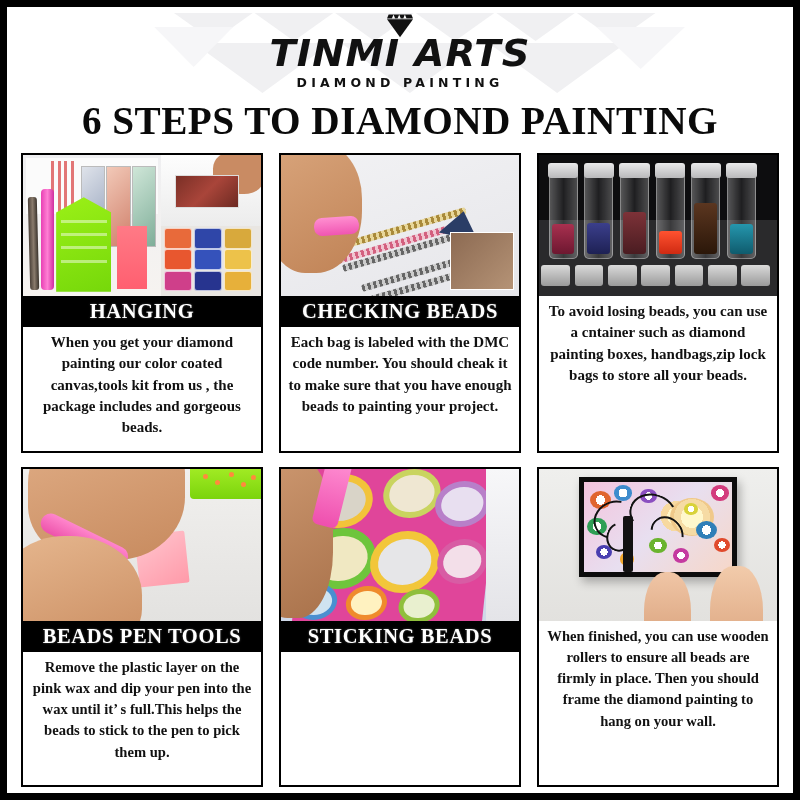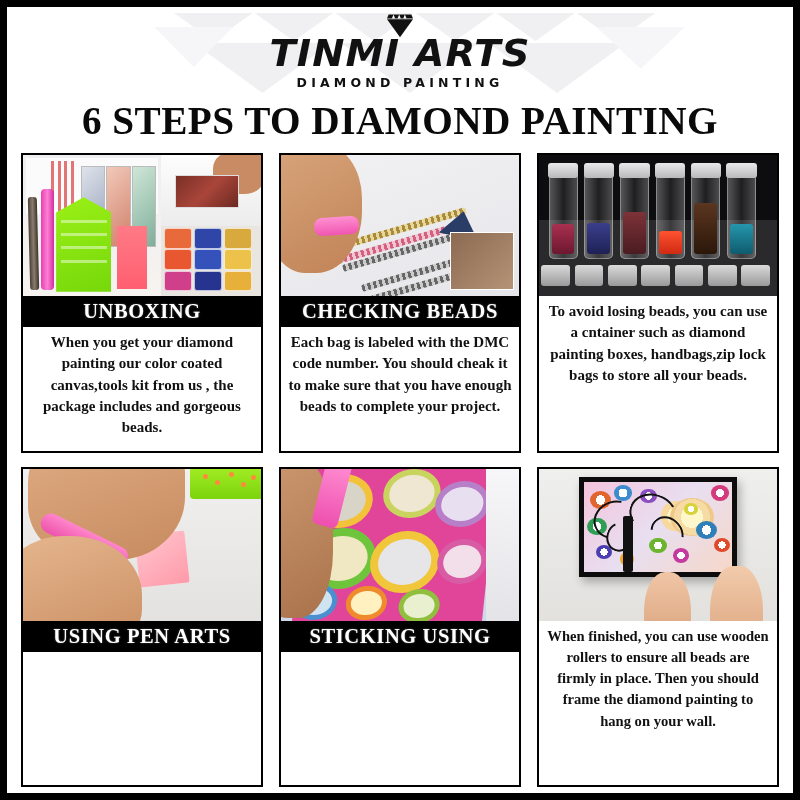--- a/index.html
+++ b/index.html
@@ -305,41 +305,41 @@
             <div class="bag" style="left:63%;top:4%;background:#d8a93c"></div>
             <div class="bag" style="left:3%;top:34%;background:#e8572f"></div>
             <div class="bag" style="left:33%;top:34%;background:#3552bb"></div>
             <div class="bag" style="left:63%;top:34%;background:#edc24a"></div>
             <div class="bag" style="left:3%;top:64%;background:#cf3f8a"></div>
             <div class="bag" style="left:33%;top:64%;background:#27348f"></div>
             <div class="bag" style="left:63%;top:64%;background:#e7b03a"></div>
           </div>
         </div>
       </div>
-      <div class="card-label">UNBOXING</div>
+      <div class="card-label">HANGING</div>
       <div class="card-body">When  you get your diamond painting  our color coated canvas,tools kit from us , the package includes and gorgeous beads.</div>
     </div>
 
     <div class="card">
       <div class="card-photo">
         <div class="ph">
           <div class="cb-bg"></div>
           <div class="cb-strip gold" style="left:22%;top:64%;width:58%"></div>
           <div class="cb-strip" style="left:26%;top:78%;width:54%"></div>
           <div class="cb-strip pink" style="left:24%;top:72%;width:56%"></div>
           <div class="cb-strip" style="left:34%;top:92%;width:50%"></div>
           <div class="cb-strip" style="left:38%;top:100%;width:46%"></div>
           <div class="cb-tri"></div>
           <div class="cb-thumb"></div>
           <div class="cb-hand"></div>
           <div class="cb-pen"></div>
         </div>
       </div>
       <div class="card-label">CHECKING BEADS</div>
-      <div class="card-body">Each bag is labeled with the DMC code number. You should cheak it to make sure that you have enough beads to complete your project.</div>
+      <div class="card-body">Each bag is labeled with the DMC code number. You should cheak it to make sure that you have enough beads to painting your project.</div>
     </div>
 
     <div class="card">
       <div class="card-photo">
         <div class="ph">
           <div class="sb-bg"></div>
           <div class="vial" style="left:4%">
               <span class="cap"></span>
               <span class="fill" style="height:34%;background:linear-gradient(#a8304f,#6d1730)"></span>
             </div>
@@ -386,21 +386,22 @@
               <b style="left:68%;top:52%"></b>
             <b style="left:80%;top:34%"></b>
           </div>
           <div class="pt-wax"></div>
           <div class="pt-tool"></div>
           <div class="pt-hand-top"></div>
           <div class="pt-pen"></div>
           <div class="pt-hand-bot"></div>
         </div>
       </div>
-      <div class="card-label">USING PEN ARTS</div>
+      <div class="card-label">BEADS PEN TOOLS</div>
+      <div class="card-body">Remove the plastic layer on the pink wax and dip your pen into the wax until it’ s full.This helps the beads to stick to the pen to pick them up.</div>
     </div>
 
     <div class="card row2">
       <div class="card-photo">
         <div class="ph">
           <div class="st-bg"></div>
           <div class="st-canvas">
             <div class="st-dot" style="left:6%;top:8%;width:26%;height:26%;background:#d9d4c8;box-shadow:0 0 0 7px #f2c33a"></div>
             <div class="st-dot" style="left:44%;top:4%;width:24%;height:24%;background:#efe7d2;box-shadow:0 0 0 6px #c9d45f"></div>
             <div class="st-dot" style="left:72%;top:12%;width:22%;height:22%;background:#e8dff0;box-shadow:0 0 0 6px #b87fc9"></div>
@@ -409,21 +410,21 @@
             <div class="st-dot" style="left:76%;top:50%;width:20%;height:22%;background:#f3dfe9;box-shadow:0 0 0 6px #d85ca4"></div>
             <div class="st-dot" style="left:2%;top:78%;width:18%;height:18%;background:#cfe3f0;box-shadow:0 0 0 5px #4a8fd0"></div>
             <div class="st-dot" style="left:30%;top:80%;width:16%;height:16%;background:#fff2c0;box-shadow:0 0 0 5px #ef8b2c"></div>
             <div class="st-dot" style="left:58%;top:82%;width:16%;height:16%;background:#e9f0cf;box-shadow:0 0 0 5px #8fbf3c"></div>
           </div>
           <div class="st-paper"></div>
           <div class="st-hand"></div>
           <div class="st-pen"></div>
         </div>
       </div>
-      <div class="card-label">STICKING USING</div>
+      <div class="card-label">STICKING BEADS</div>
     </div>
 
     <div class="card row2">
       <div class="card-photo">
         <div class="ph">
           <div class="ho-bg"></div>
           <div class="ho-frame">
             <div class="ho-art">
               <div class="ho-c" style="left:58%;top:18%;width:30%;height:42%;background:radial-gradient(circle,#fff7cc 0 38%,#f6dba4 38% 62%,#f0c98a 62% 100%)"></div>
               <div class="ho-c" style="left:4%;top:10%;width:14%;height:20%;background:radial-gradient(circle,#fff 0 34%,#e0652f 34% 100%)"></div>

